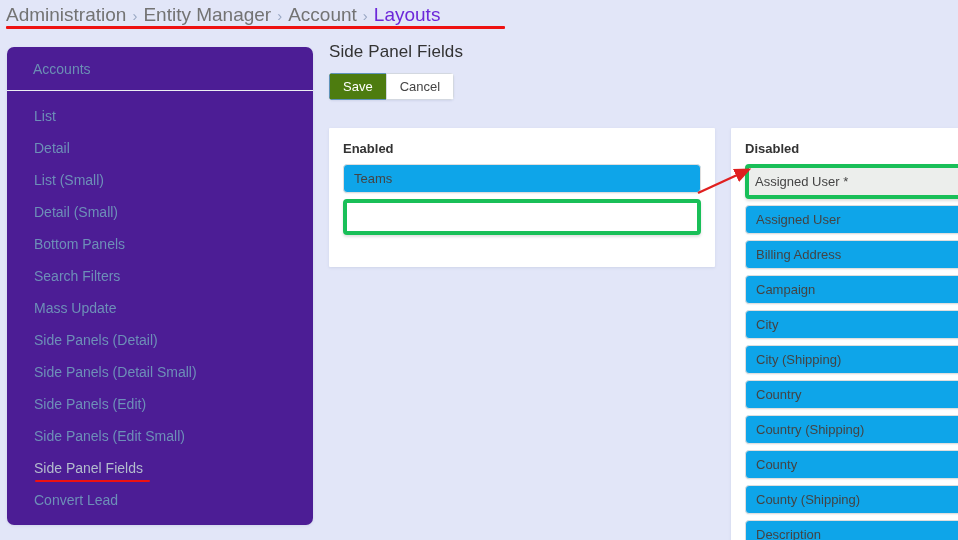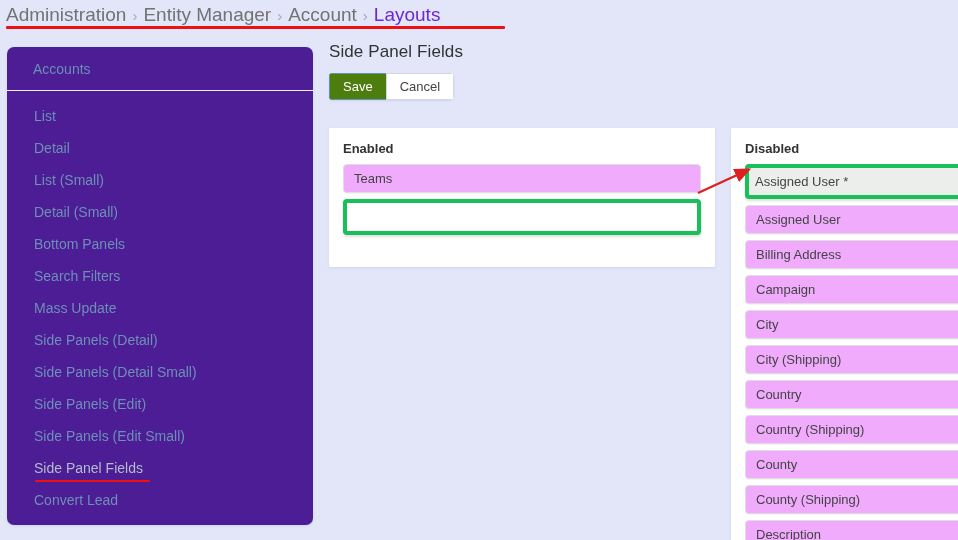--- a/index.html
+++ b/index.html
@@ -171,21 +171,21 @@
     overflow: hidden;
   }
   .panel-label {
     font-size: 13px;
     font-weight: bold;
     color: #333333;
     margin-bottom: 8px;
   }
   .field-chip {
     height: 29px;
-    background: #f0abfc;
+    background: #0ea5e9;
     border: 1px solid #dedede;
     border-radius: 4px;
     display: flex;
     align-items: center;
     padding-left: 10px;
     box-sizing: border-box;
     font-size: 13px;
     color: #444444;
     margin-bottom: 6px;
     cursor: move;

